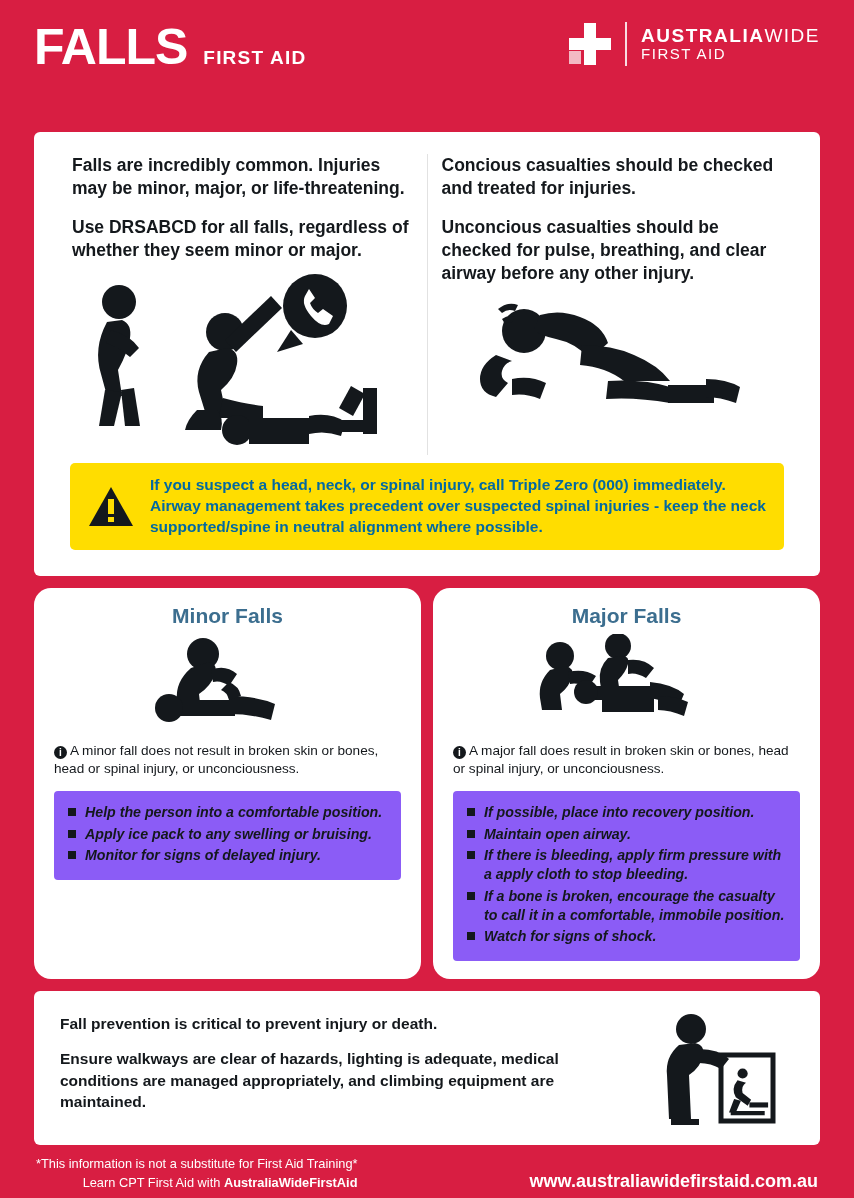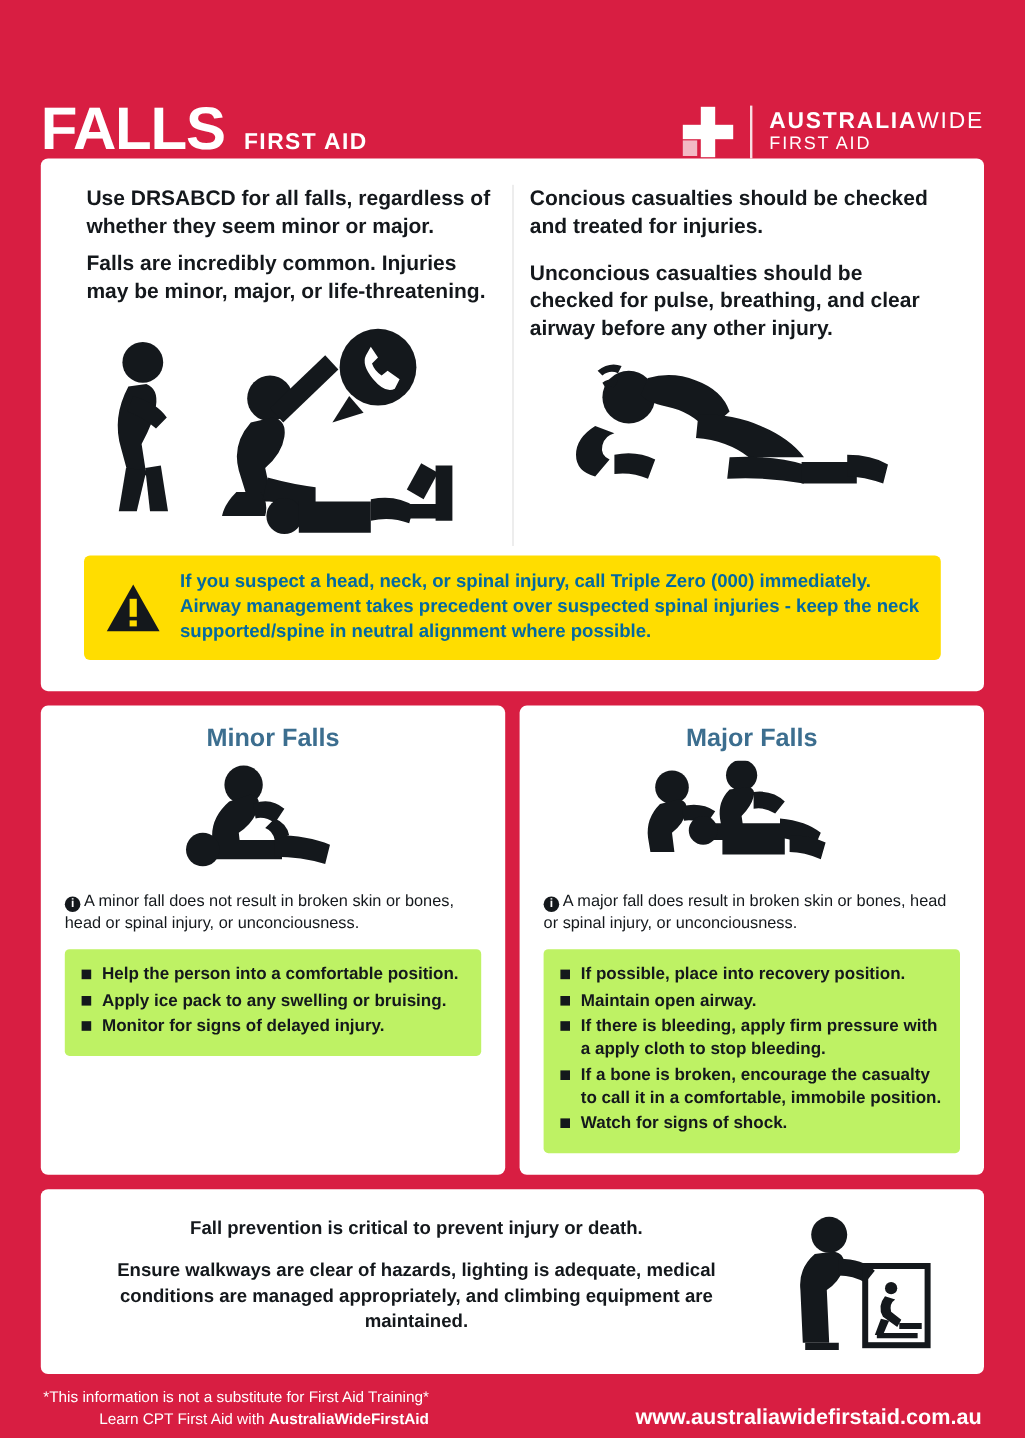--- a/index.html
+++ b/index.html
@@ -7,21 +7,21 @@
     width:854px;height:1198px;
     background:#D81E42;
     font-family:"Liberation Sans", sans-serif;
     overflow:hidden;
     position:relative;
   }
   .poster{position:relative;width:854px;height:1198px;box-sizing:border-box;padding:0 34px;}
 
   
   .header{
-    display:flex;align-items:flex-end;justify-content:space-between;
+    display:flex;align-items:flex-start;justify-content:space-between;
     height:110px;padding-top:22px;
   }
   .title-wrap{display:flex;align-items:baseline;gap:16px;}
   .title{
     color:#fff;font-size:50px;font-weight:bold;letter-spacing:-1px;line-height:1;
   }
   .subtitle{
     color:#fff;font-size:19px;font-weight:bold;letter-spacing:1.2px;
   }
   .brand{display:flex;align-items:center;gap:14px;}
@@ -53,45 +53,45 @@
   
   .warning{
     background:#FFDD00;border-radius:5px;margin:8px 12px 16px 12px;
     display:flex;align-items:center;gap:16px;padding:12px 18px;
   }
   .warn-icon{flex:0 0 auto;width:46px;height:42px;position:relative;}
   .warn-text{font-size:15.5px;font-weight:bold;color:#0369a1;line-height:1.35;}
 
   
   .mid{display:flex;gap:12px;margin-top:12px;}
-  .mid .card{flex:1;padding:16px 20px 18px 20px;}
+  .mid .card{flex:1;padding:16px 20px 18px 20px;border-radius:17px;}
   .sec-title{
     text-align:center;color:#3C6E8F;font-size:21px;font-weight:bold;margin:0 0 4px 0;
   }
   .note{
     font-size:13.6px;color:#14181c;line-height:1.35;margin:20px 0 12px 0;
   }
   .info-i{
     display:inline-block;width:13px;height:13px;border-radius:50%;
     background:#14181c;color:#fff;font-size:10px;font-weight:bold;
     text-align:center;line-height:13px;margin-right:3px;vertical-align:-1px;
   }
-  .list-box{background:#bef264;border-radius:4px;padding:12px 14px;}
+  .list-box{background:#8b5cf6;border-radius:4px;padding:12px 14px;font-style:italic;}
   ul.bul{list-style:none;margin:0;padding:0;}
   ul.bul li{
     font-size:14.2px;font-weight:bold;color:#14181c;line-height:1.32;
     padding-left:17px;position:relative;margin-bottom:3px;
   }
   ul.bul li:before{
     content:"";position:absolute;left:0;top:5px;width:8px;height:8px;background:#14181c;
   }
 
   
   .bottom{margin-top:12px;padding:22px 26px 20px 26px;display:flex;align-items:flex-start;gap:10px;}
-  .bottom-text{flex:1;text-align:center;}
+  .bottom-text{flex:1;}
   .bottom-text p{font-size:15.5px;font-weight:bold;color:#14181c;line-height:1.38;margin:0 0 14px 0;}
   .bottom-text p:last-child{margin-bottom:0;}
   .bottom-fig{flex:0 0 150px;display:flex;justify-content:center;}
 
   
   .footer{
     display:flex;justify-content:space-between;align-items:flex-end;
     padding:10px 2px 0 2px;color:#fff;
   }
   .footer-left{font-size:12.8px;line-height:1.45;text-align:right;}
@@ -121,22 +121,22 @@
         </div>
         <div class="brand-l2">FIRST AID</div>
       </div>
     </div>
   </div>
 
   <div class="card card-top">
     <div class="two-col">
 
       <div class="col left">
+        <p class="lead">Falls are incredibly common. Injuries may be minor, major, or life-threatening.</p>
         <p class="lead last">Use DRSABCD for all falls, regardless of whether they seem minor or major.</p>
-        <p class="lead">Falls are incredibly common. Injuries may be minor, major, or life-threatening.</p>
         <div class="fig">
           <svg width="330" height="185" viewBox="0 0 330 185" aria-hidden="true">
             <g fill="#14181c">
 
               <circle cx="42" cy="32" r="17"></circle>
               <path d="M30 52 q-14 26 -6 52 l6 22 h15 l-4 -26 q10 -18 12 -32 q2 -14 -8 -18z"></path>
               <path d="M28 120 l-6 36 h15 l8 -34z"></path>
               <path d="M44 120 l4 36 h15 l-6 -38z"></path>
               <path d="M34 60 q20 6 28 18 l-9 9 q-12 -10 -24 -14z"></path>
 

